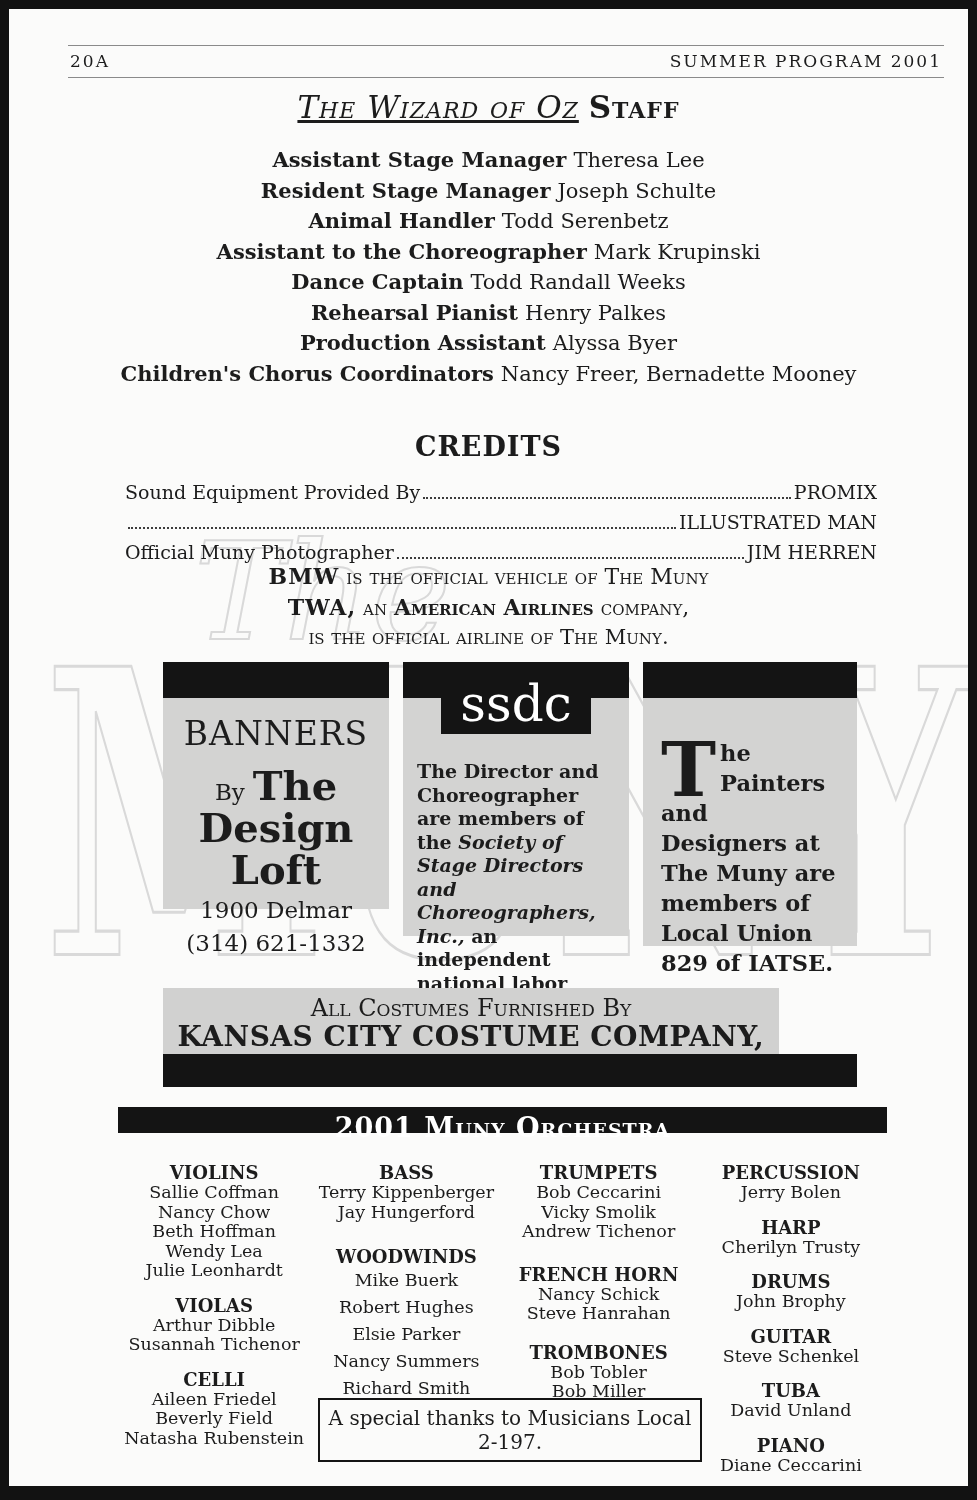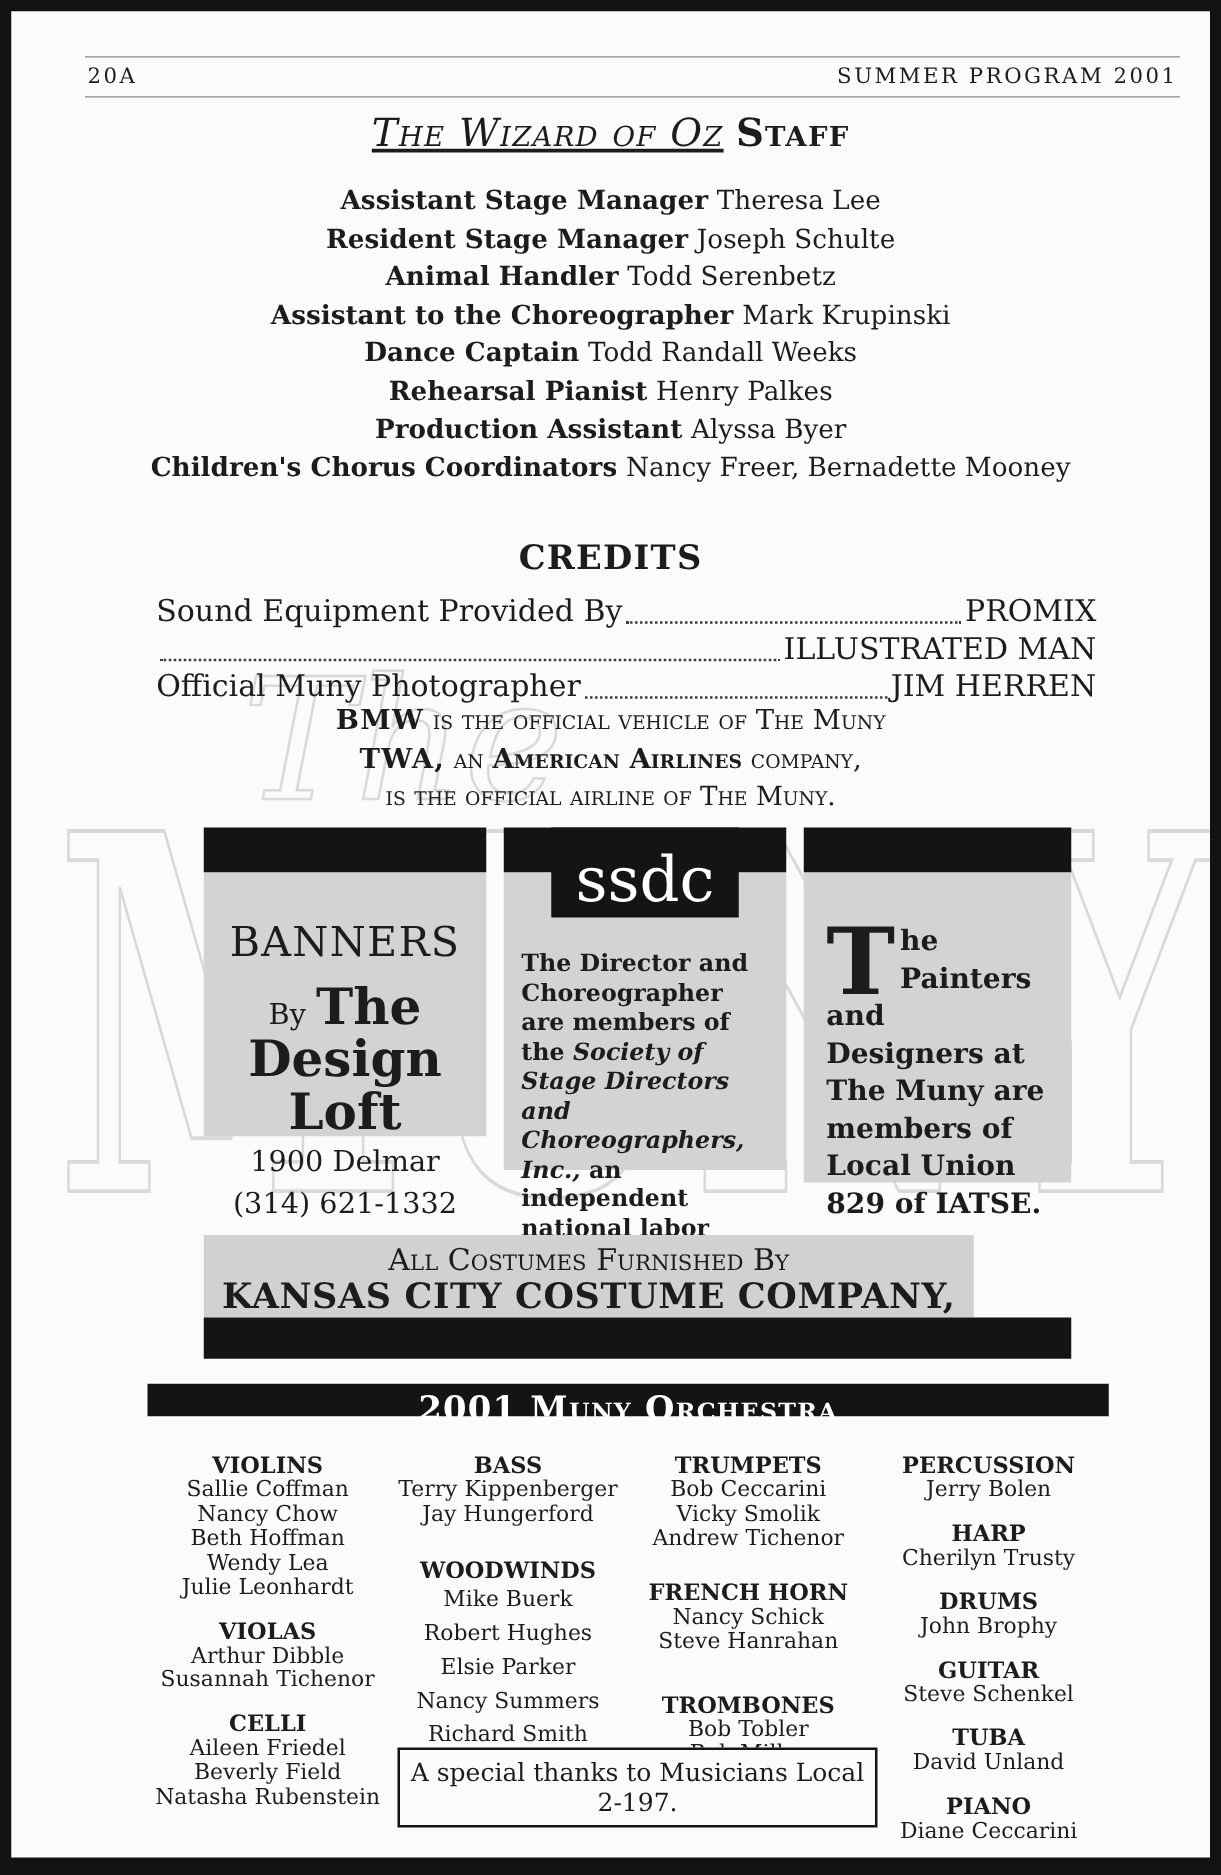--- a/index.html
+++ b/index.html
@@ -28,40 +28,40 @@
   .t-staff { font-weight:bold; font-variant:small-caps; letter-spacing:1px; }
 
   
   .staff { left:0; top:136px; width:959px; text-align:center; }
   .staff-line { line-height:29.5px; font-size:21px; }
   .role { font-weight:bold; margin-right:7px; }
 
   
   .credits-h { left:0; top:422px; width:959px; text-align:center; font-size:27px; font-weight:bold; letter-spacing:1px; }
   .credits { left:116px; top:464px; width:752px; }
-  .credit-row { display:flex; align-items:flex-end; font-size:24px; height:30px; }
+  .credit-row { display:flex; align-items:flex-end; font-size:19px; height:30px; }
   .c-label { white-space:nowrap; }
   .leader { flex:1 1 auto; border-bottom:2px dotted #3c3c3c; margin:0 3px 4px 3px; min-width:20px; }
   .c-value { white-space:nowrap; }
 
   
   .sponsors { left:0; top:552px; width:959px; text-align:center; font-variant:small-caps; }
   .sp-l1 { font-size:22px; line-height:31px; }
   .sp-l2 { font-size:22px; line-height:31px; }
   .sp-l3 { font-size:21px; line-height:29px; }
   .sp-b { font-weight:bold; font-variant:normal; letter-spacing:1px; }
   .sp-b2 { font-weight:bold; }
 
   
   .adrow { left:154px; top:653px; width:694px; display:flex; justify-content:space-between; }
   .adbox { position:relative; }
   .adbar { height:36px; background:#141414; }
   .adbody { background:#d3d3d2; text-align:center; }
   .box-banners { width:226px; }
-  .box-banners .adbody { height:211px; padding-top:36px; box-sizing:border-box; }
+  .box-banners .adbody { height:211px; padding-top:16px; box-sizing:border-box; }
   .bn-title { font-size:33px; letter-spacing:1px; margin-bottom:12px; }
   .bn-by { font-size:23px; margin-right:8px; }
   .bn-big { font-size:40px; font-weight:bold; line-height:42px; }
   .bn-addr { font-size:23px; line-height:27px; margin-top:6px; }
 
   .box-ssdc { width:226px; }
   .box-ssdc .adbody { height:238px; padding:62px 14px 0 14px; box-sizing:border-box; text-align:left; }
   .ssdc-tab { position:absolute; left:38px; top:0; width:150px; height:72px; background:#141414;
               color:#fff; font-size:50px; text-align:center; line-height:84px; z-index:2; }
   .ssdc-text { font-size:19px; font-weight:bold; line-height:23.5px; }
@@ -261,21 +261,21 @@
           <div class="orch-head">TRUMPETS</div>
           <div class="orch-name">Bob Ceccarini</div>
           <div class="orch-name">Vicky Smolik</div>
           <div class="orch-name">Andrew Tichenor</div>
         </div>
         <div class="orch-sec" style="margin-top:22px;">
           <div class="orch-head">FRENCH HORN</div>
           <div class="orch-name">Nancy Schick</div>
           <div class="orch-name">Steve Hanrahan</div>
         </div>
-        <div class="orch-sec" style="margin-top:30px;">
+        <div class="orch-sec" style="margin-top:18px;">
           <div class="orch-head">TROMBONES</div>
           <div class="orch-name">Bob Tobler</div>
           <div class="orch-name">Bob Miller</div>
         </div>
       </div>
 
       <div class="orch-col">
         <div class="orch-sec">
           <div class="orch-head">PERCUSSION</div>
           <div class="orch-name">Jerry Bolen</div>

